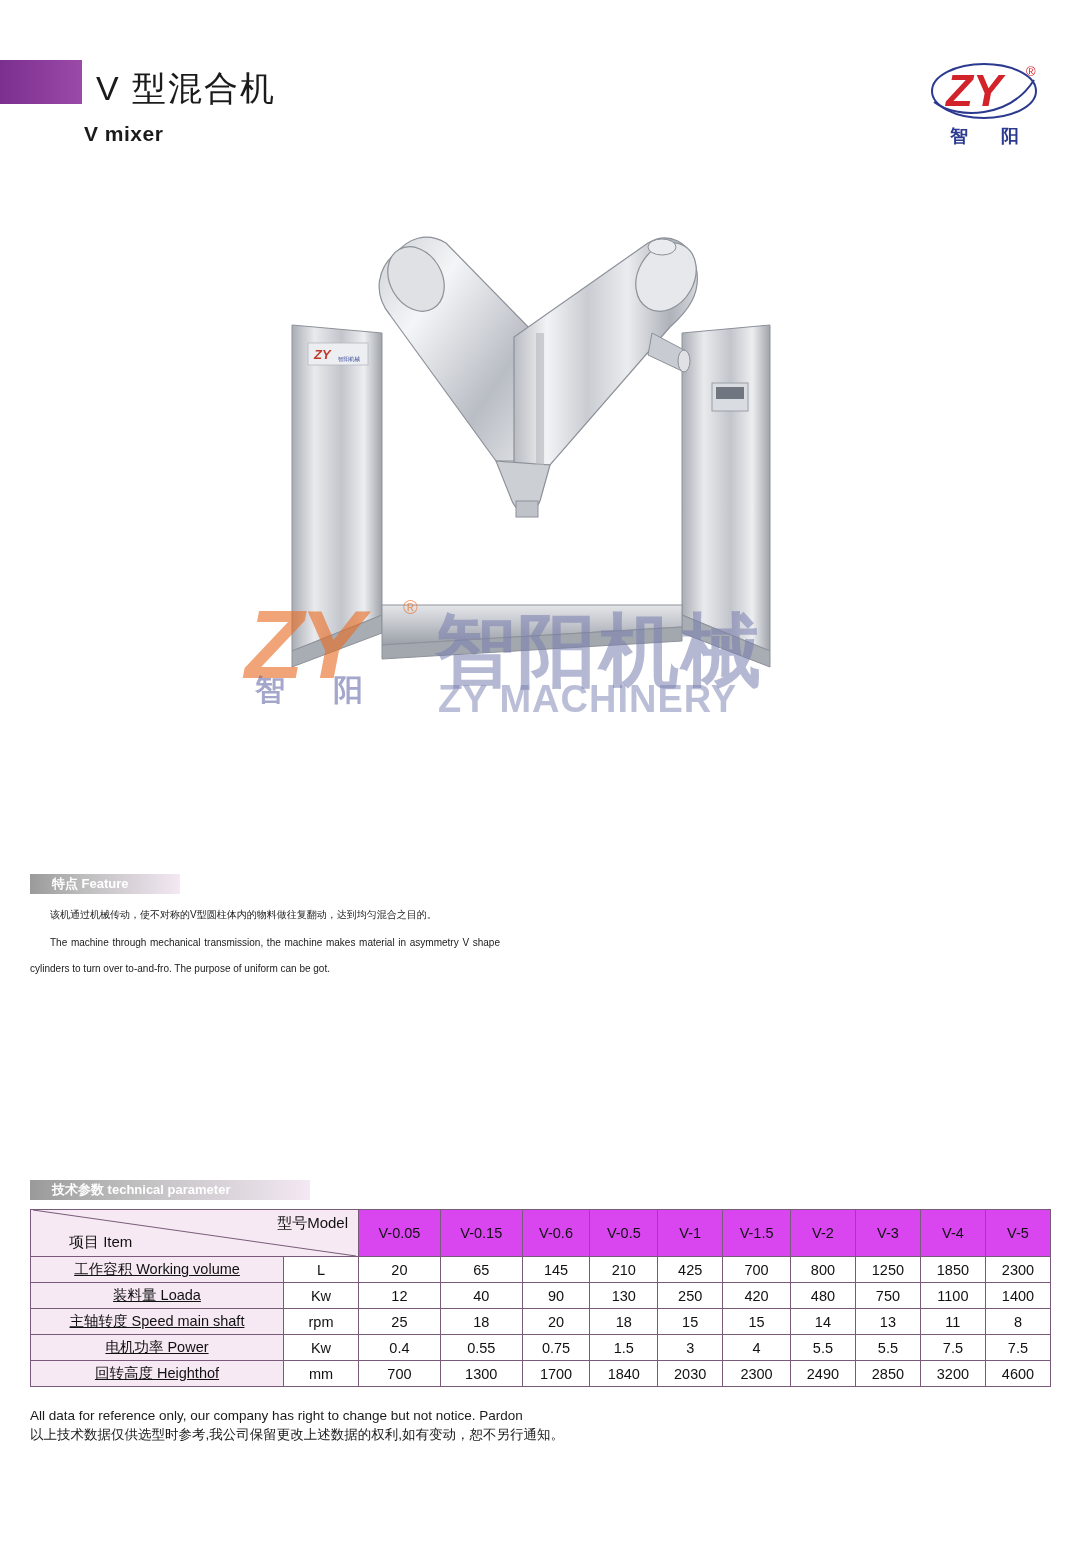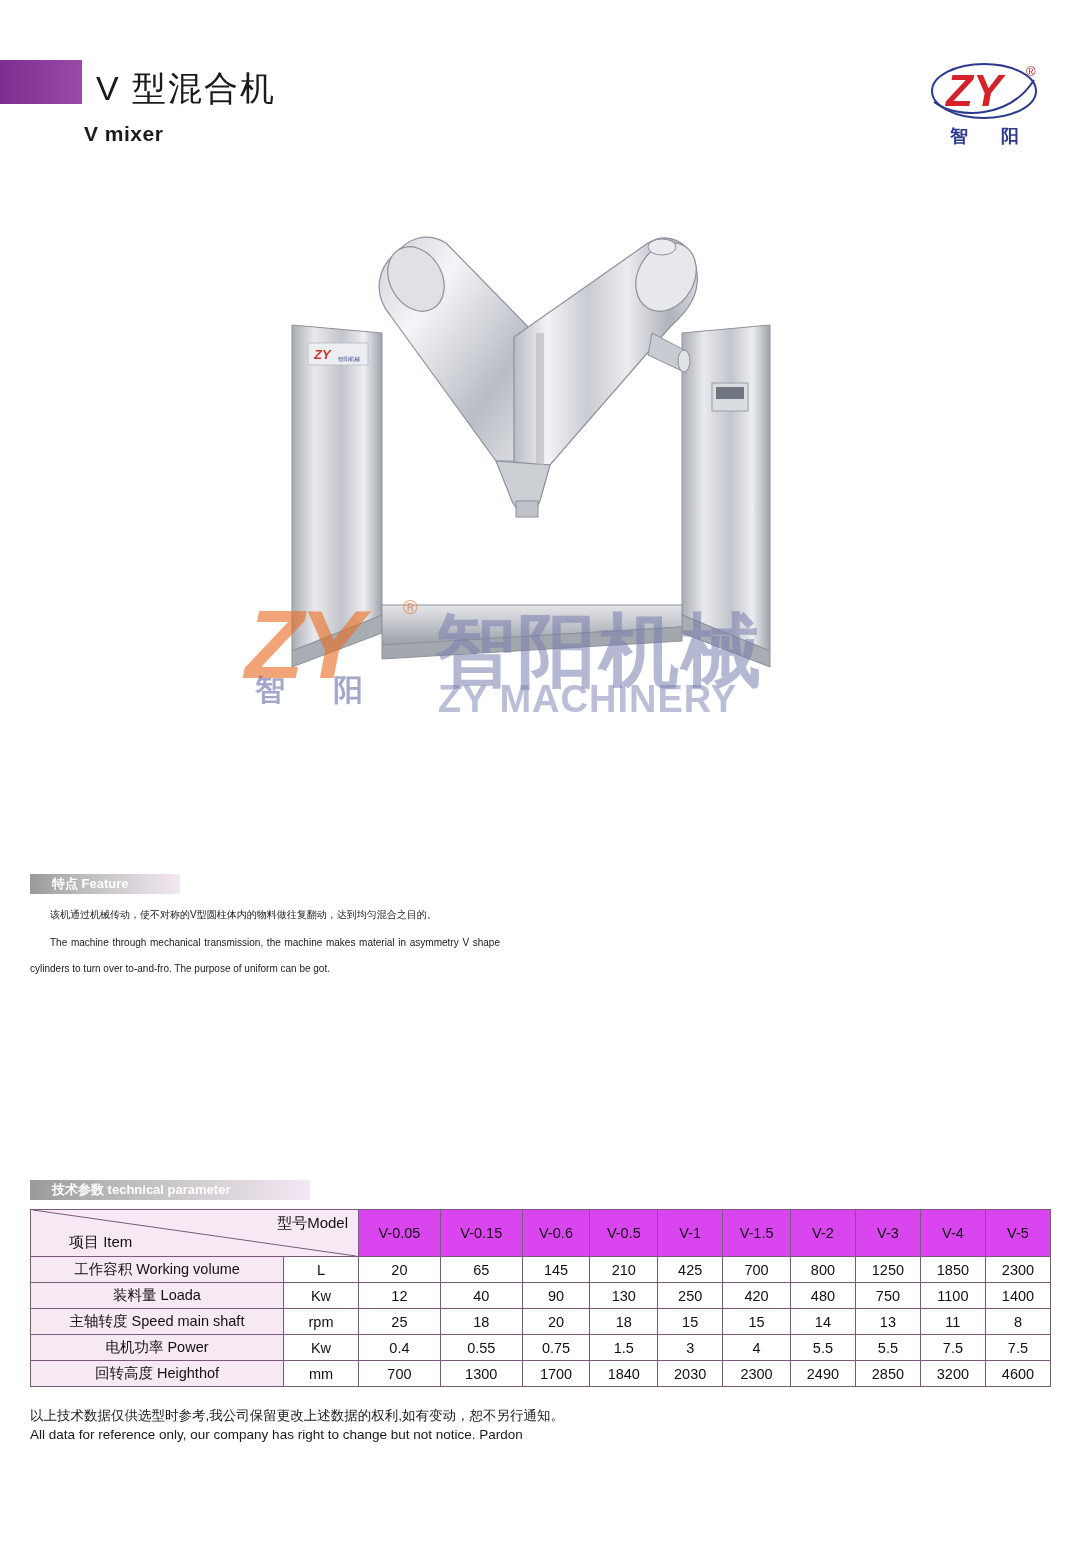--- a/index.html
+++ b/index.html
@@ -157,20 +157,21 @@
     text-align: center;
     height: 25px;
     padding: 0 2px;
     color: #111;
   }
   table.spec td.rowhead {
     background: #f6e9f3;
     text-align: center;
     font-size: 14.5px;
     width: 248px;
+    text-decoration: underline;
   }
   table.spec td.unit {
     background: #ffffff;
     width: 70px;
   }
   td.corner {
     background: #f6e9f3;
     height: 46px;
     position: relative;
     padding: 0;
@@ -416,15 +417,15 @@
         <td>2490</td>
         <td>2850</td>
         <td>3200</td>
         <td>4600</td>
       </tr>
     </tbody>
   </table>
 </div>
 
 <div class="footnote">
+  <div>All data for reference only, our company has right to change but not notice. Pardon</div>
   <div>以上技术数据仅供选型时参考,我公司保留更改上述数据的权利,如有变动，恕不另行通知。</div>
-  <div>All data for reference only, our company has right to change but not notice. Pardon</div>
 </div>
 
 </body></html>

